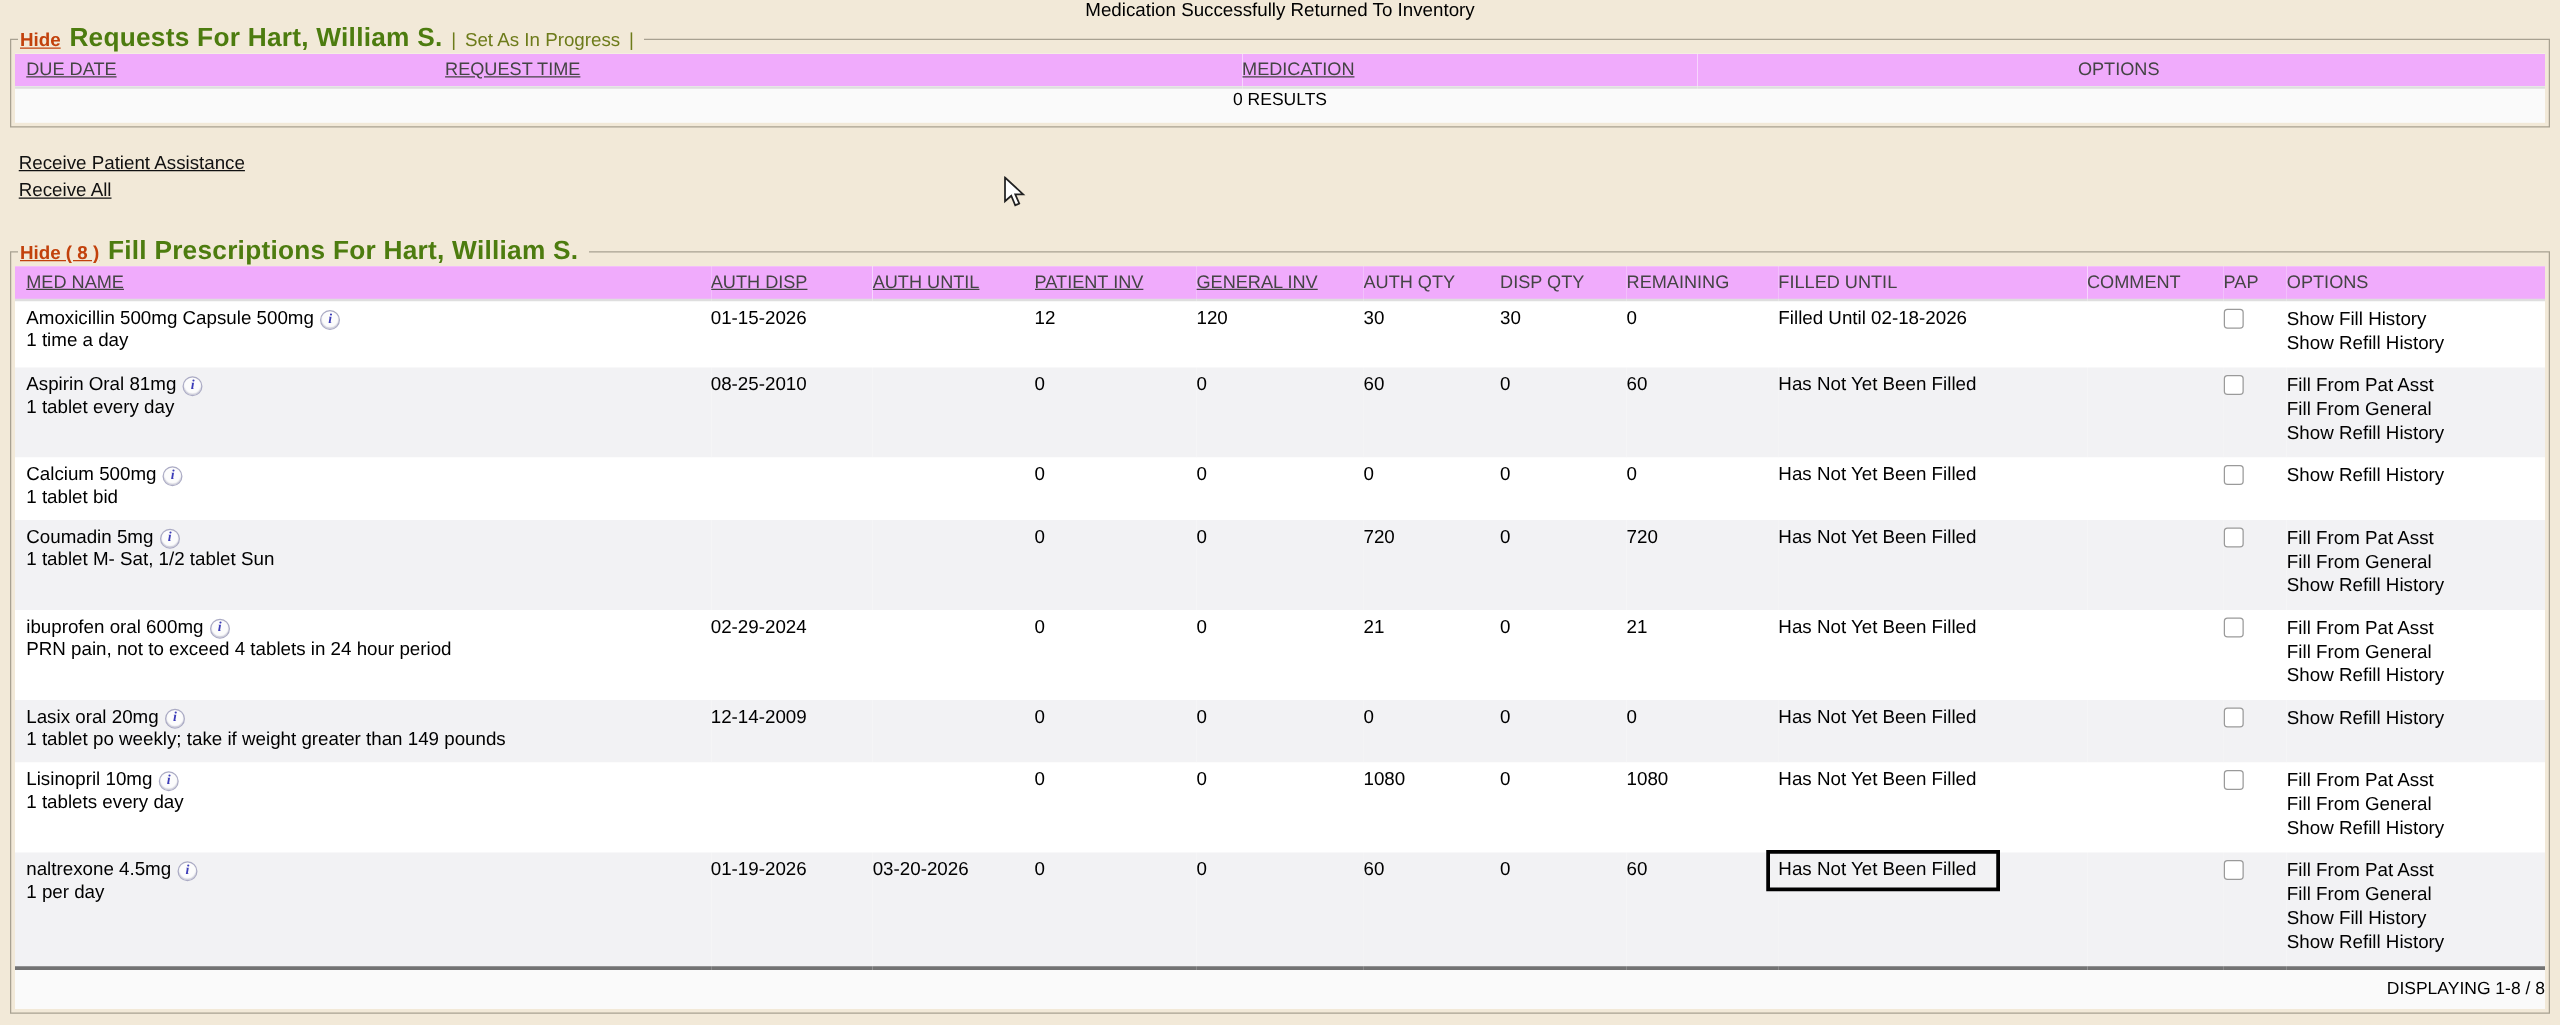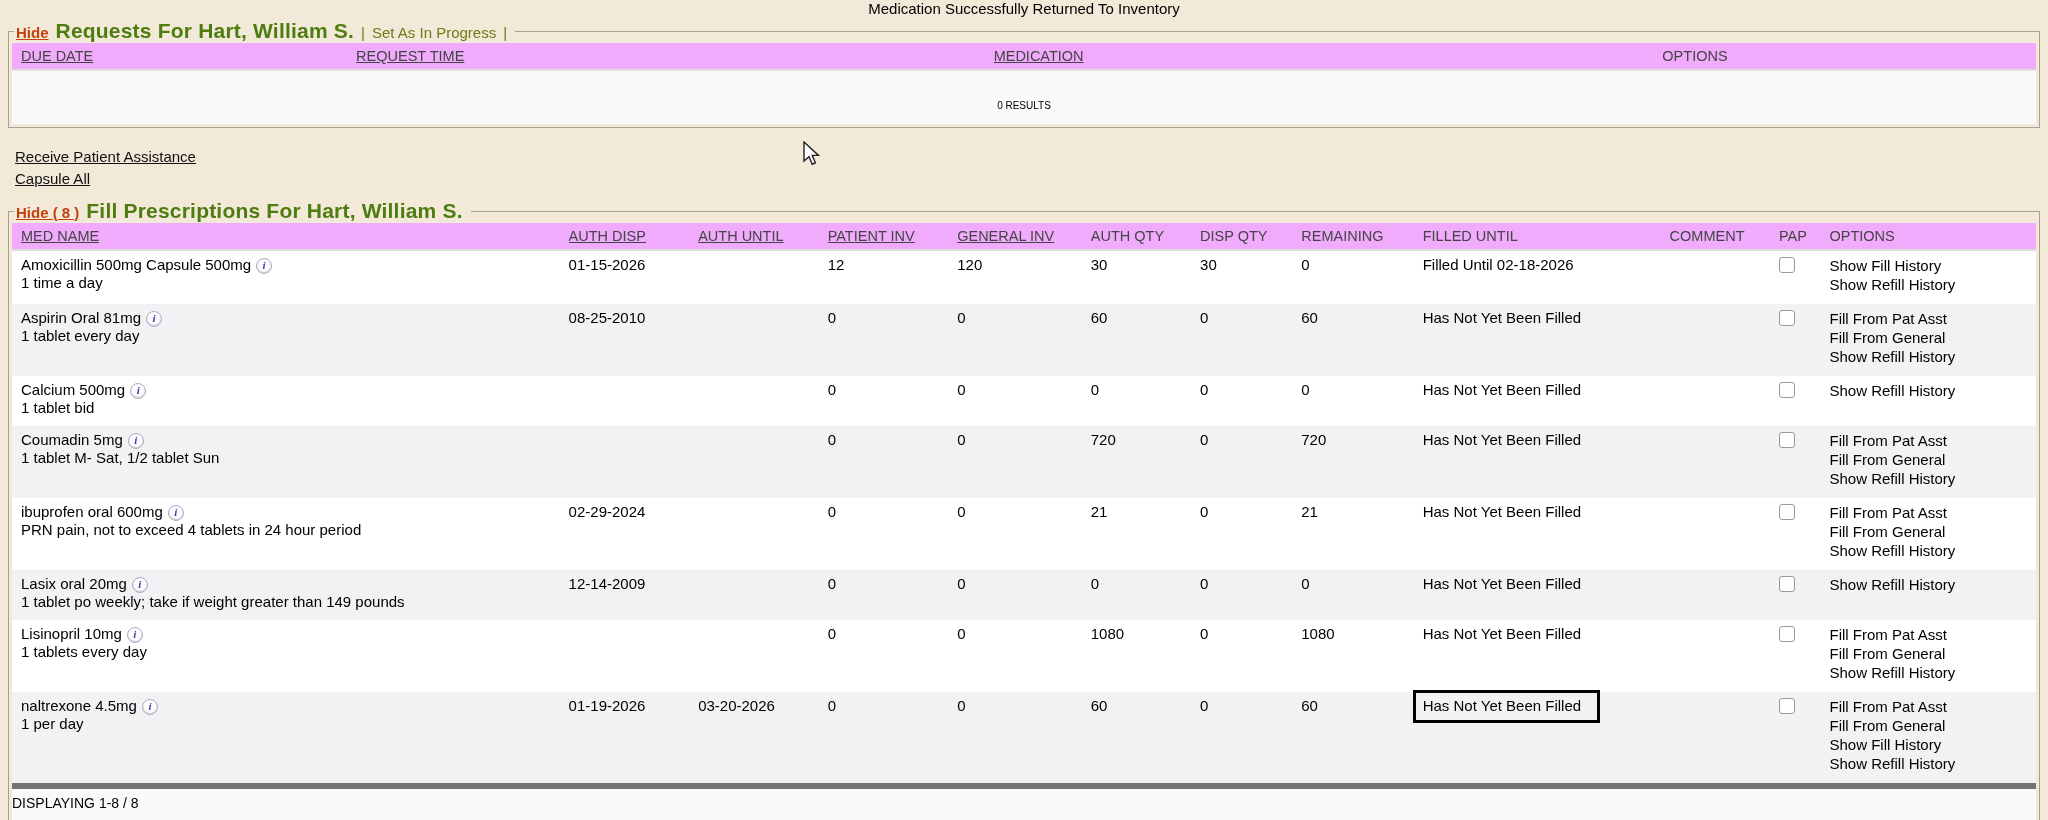--- a/index.html
+++ b/index.html
@@ -3,56 +3,56 @@
 <meta charset="utf-8">
 <style>
   html,body{margin:0;padding:0;}
   body{
     width:2048px;height:820px;overflow:hidden;position:relative;
     background:#F2E9D8;color:#000;
     font-family:"Liberation Sans",sans-serif;font-size:15px;
   }
   .top-message{text-align:center;padding-top:0;font-size:15px;}
   fieldset{margin:2px 8px 0;border:1px solid #A8A191;padding:0 3px 3px;}
-  fieldset.fill-section{margin-top:12px;}
+  fieldset.fill-section{margin-top:28px;}
   legend{padding:0 8px 0 2px;margin-left:2px;}
   .legend-inner{display:flex;align-items:baseline;gap:7px;white-space:nowrap;}
   .hide-link{color:#c2410c;font-weight:bold;text-decoration:underline;font-size:15px;cursor:pointer;}
   .section-title{color:#4d7c0f;font-weight:bold;font-size:21px;letter-spacing:.2px;}
   .green-sep{color:#6D7B1A;font-size:15px;}
   .green-link{color:#6D7B1A;font-size:15px;cursor:pointer;}
   table{width:100%;border-collapse:collapse;background:#fff;table-layout:fixed;}
   thead tr{background:#f0abfc;}
   th{font-weight:normal;color:#444;text-align:left;font-size:14.5px;
      padding:5px 4px 5px 0;border-bottom:2px solid #DEDEDE;white-space:nowrap;overflow:hidden;}
   th .th-label{display:inline-block;}
   th.sortable .th-label{text-decoration:underline;cursor:pointer;}
   th.first,td.first{padding-left:9px;}
   th.center{text-align:center;}
   td{vertical-align:top;padding:5px 4px 10px 0;line-height:17px;}
-  .results-row td{background:#FAFAFA;text-align:center;font-size:10px;padding:26px 0 10px;}
+  .results-row td{background:#FAFAFA;text-align:center;font-size:14px;padding:0 0 10px;}
   tbody tr.odd{background:#FFFFFF;}
   tbody tr.even{background:#F2F2F4;}
   .med-name,.sig-line{line-height:17px;}
   .info-icon{
     display:inline-block;width:14px;height:14px;border:1px solid #ABABC4;border-radius:50%;
     text-align:center;line-height:13px;font-size:11px;color:#3C3CB8;font-style:italic;font-weight:bold;
     font-family:"Liberation Serif",serif;background:#FCFCFC;margin-left:5px;vertical-align:1px;
     box-shadow:inset 0 -1px 1px #C9C9D6;cursor:pointer;
   }
   .option-link{cursor:pointer;line-height:19px;white-space:nowrap;}
   .pap-checkbox{
     appearance:none;-webkit-appearance:none;width:16px;height:16px;
     border:1px solid #9A9A9A;border-radius:3px;background:#fff;margin:1px 0 0;cursor:pointer;
   }
   .filled-box{display:inline-block;border:3px solid #000;padding:4px 16px 6px 7px;margin:-7px 0 0 -10px;}
   .action-links{text-align:left;padding:20px 15px 0;}
   .action-links > div{margin-bottom:5px;}
   .action-link{color:#111;text-decoration:underline;cursor:pointer;font-size:15px;}
-  .footer-row td{background:#FAFAFA;text-align:left;font-size:14px;padding:6px 0 8px;border-top:6px solid #737373;}
+  .footer-row td{background:#FAFAFA;text-align:right;font-size:14px;padding:6px 0 8px;border-top:3px solid #737373;}
   .update-btn-wrap{text-align:center;margin-top:9px;}
   .update-btn{
     font-family:inherit;font-size:15px;color:#000;background:#ECECEC;
     border:1px solid #8C8C8C;border-radius:3px;padding:3px 12px 4px;cursor:pointer;
   }
   .mouse-cursor{position:absolute;left:802px;top:141px;z-index:50;pointer-events:none;}
   
   .req-c1{width:17%;} .req-c2{width:31.5%;} .req-c3{width:18%;} .req-c4{width:33.5%;}
   
   .f-c1{width:27.5%;} .f-c2{width:6.4%;} .f-c3{width:6.4%;} .f-c4{width:6.4%;}
@@ -92,21 +92,21 @@
     <tbody>
       <tr class="results-row">
         <td colspan="4">0 RESULTS</td>
       </tr>
     </tbody>
   </table>
 </fieldset>
 
 <div class="action-links">
   <div><span class="action-link">Receive Patient Assistance</span></div>
-  <div><span class="action-link">Capsule All</span></div>
+  <div><span class="action-link">Receive All</span></div>
 </div>
 
 <fieldset class="fill-section">
   <legend>
     <span class="legend-inner">
       <span class="hide-link">Hide ( 8 )</span>
       <span class="section-title">Fill Prescriptions For Hart, William S.</span>
     </span>
   </legend>
   <table>

